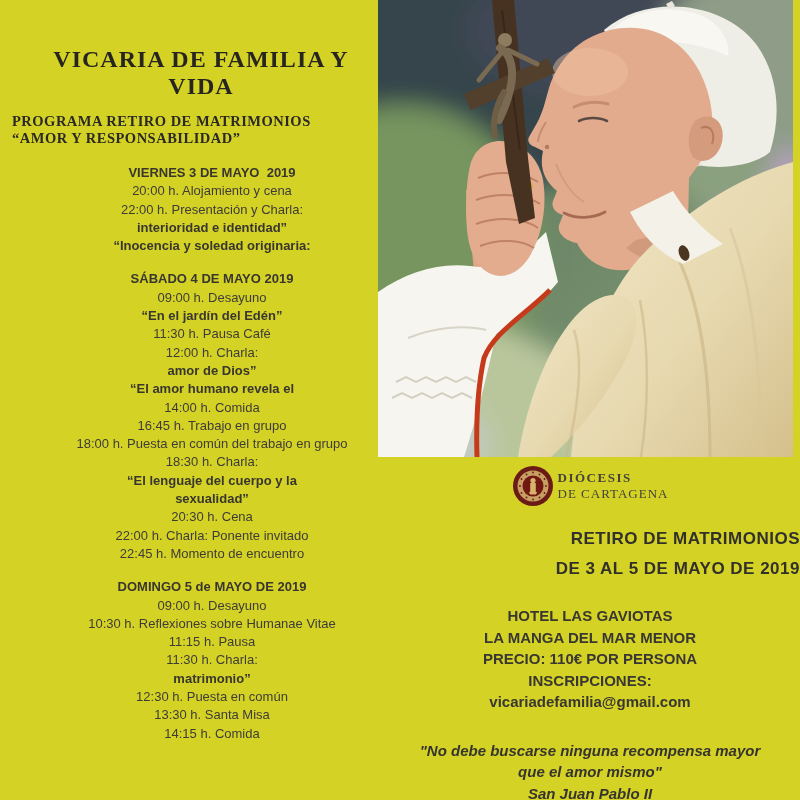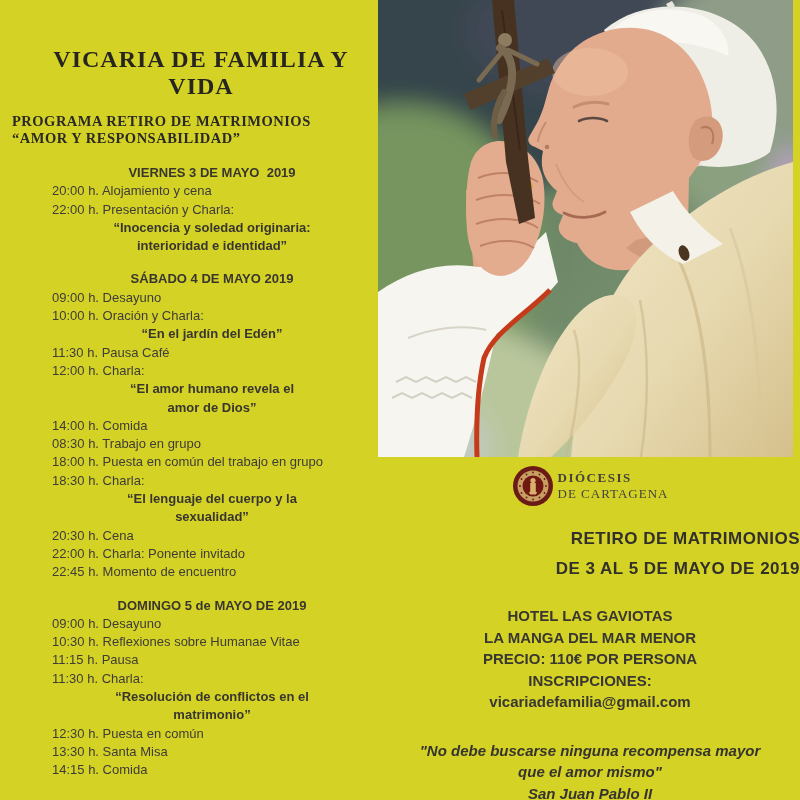--- a/index.html
+++ b/index.html
@@ -16,21 +16,21 @@
     font-size:24px;letter-spacing:1px;color:#272520;
   }
   .flyer-subtitle{
     margin-top:13px;text-align:left;
     font-family:"Liberation Serif",serif;font-weight:700;
     font-size:14.5px;line-height:17px;letter-spacing:0.5px;color:#2b2925;
   }
   .schedule{margin:17px 18px 0 40px;font-size:13px;line-height:18.3px;}
   .day{margin-bottom:15px;}
   .day-header{font-weight:700;text-align:center;white-space:pre-wrap;color:#38362f;}
-  .time-line{text-align:left;}
+  .time-line{text-align:center;}
   .talk-line{font-weight:700;text-align:center;color:#38362f;}
   
   .photo{position:absolute;left:378px;top:0;width:415px;height:457px;}
   .photo svg{display:block;}
   
   .right-col{position:absolute;left:380px;top:457px;width:420px;text-align:center;color:#33312c;}
   .logo-row{
     margin-top:7px;display:flex;align-items:center;justify-content:center;gap:4px;
   }
   .logo-text{
@@ -53,49 +53,47 @@
     <h1 class="flyer-title">VICARIA DE FAMILIA Y VIDA</h1>
     <div class="flyer-subtitle">
       <div>PROGRAMA RETIRO DE MATRIMONIOS</div>
       <div>“AMOR Y RESPONSABILIDAD”</div>
     </div>
     <div class="schedule" id="schedule">
         <div class="day">
           <div class="day-header">VIERNES 3 DE MAYO  2019</div>
           <div class="time-line">20:00 h. Alojamiento y cena</div>
           <div class="time-line">22:00 h. Presentación y Charla:</div>
+          <div class="talk-line">interioridad e identidad”</div>
           <div class="talk-line">“Inocencia y soledad originaria:</div>
-          <div class="talk-line">interioridad e identidad”</div>
         </div>
         <div class="day">
           <div class="day-header">SÁBADO 4 DE MAYO 2019</div>
           <div class="time-line">09:00 h. Desayuno</div>
-          <div class="time-line">10:00 h. Oración y Charla:</div>
           <div class="talk-line">“En el jardín del Edén”</div>
           <div class="time-line">11:30 h. Pausa Café</div>
           <div class="time-line">12:00 h. Charla:</div>
+          <div class="talk-line">amor de Dios”</div>
           <div class="talk-line">“El amor humano revela el</div>
-          <div class="talk-line">amor de Dios”</div>
           <div class="time-line">14:00 h. Comida</div>
-          <div class="time-line">08:30 h. Trabajo en grupo</div>
+          <div class="time-line">16:45 h. Trabajo en grupo</div>
           <div class="time-line">18:00 h. Puesta en común del trabajo en grupo</div>
           <div class="time-line">18:30 h. Charla:</div>
           <div class="talk-line">“El lenguaje del cuerpo y la</div>
           <div class="talk-line">sexualidad”</div>
           <div class="time-line">20:30 h. Cena</div>
           <div class="time-line">22:00 h. Charla: Ponente invitado</div>
           <div class="time-line">22:45 h. Momento de encuentro</div>
         </div>
         <div class="day">
           <div class="day-header">DOMINGO 5 de MAYO DE 2019</div>
           <div class="time-line">09:00 h. Desayuno</div>
           <div class="time-line">10:30 h. Reflexiones sobre Humanae Vitae</div>
           <div class="time-line">11:15 h. Pausa</div>
           <div class="time-line">11:30 h. Charla:</div>
-          <div class="talk-line">“Resolución de conflictos en el</div>
           <div class="talk-line">matrimonio”</div>
           <div class="time-line">12:30 h. Puesta en común</div>
           <div class="time-line">13:30 h. Santa Misa</div>
           <div class="time-line">14:15 h. Comida</div>
         </div>
       </div>
   </div>
 
   <div class="photo">
     <svg width="415" height="457" viewBox="0 0 415 457" xmlns="http://www.w3.org/2000/svg">

